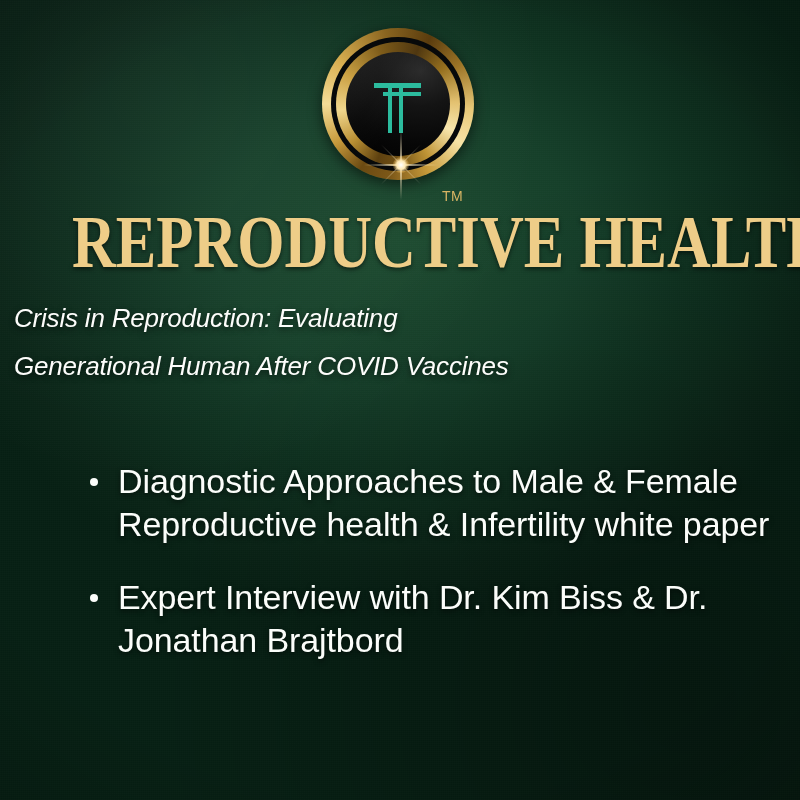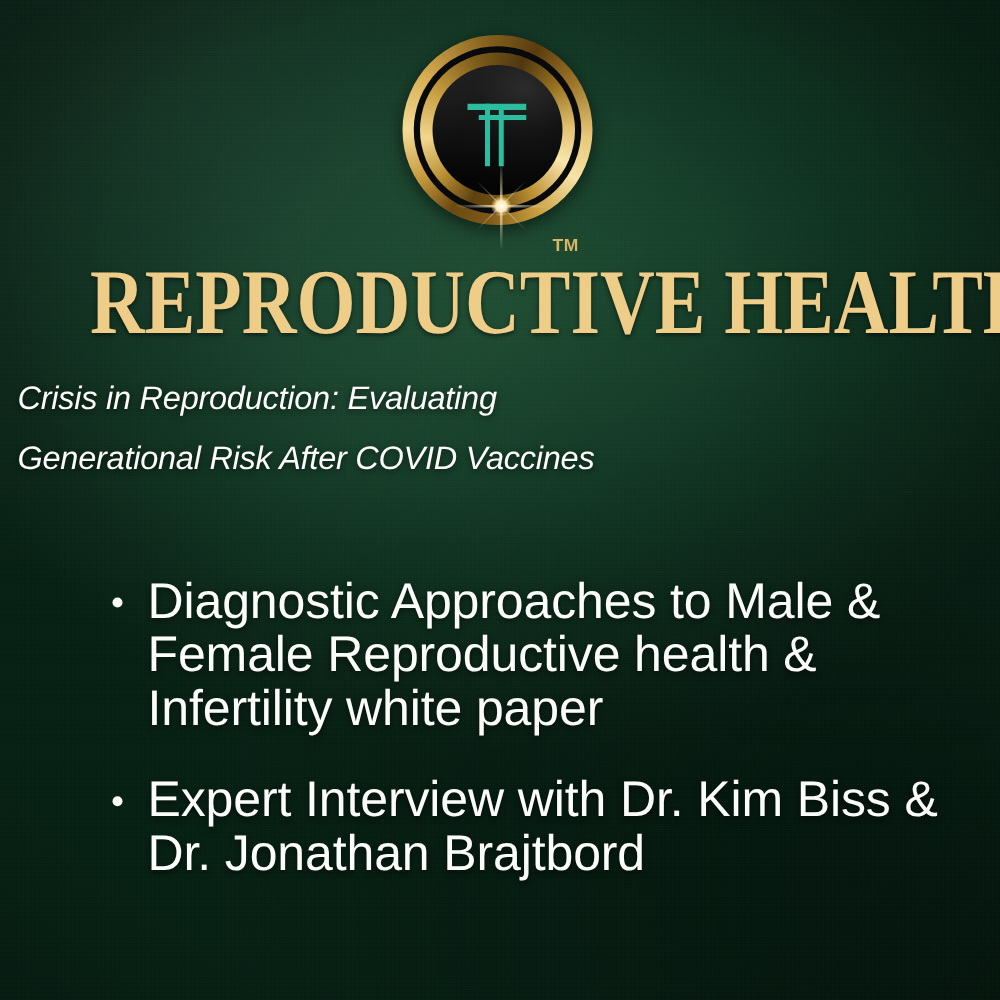--- a/index.html
+++ b/index.html
@@ -135,21 +135,21 @@
     width: 56px; height: 1.4px; margin: -0.7px 0 0 -28px;
     background: linear-gradient(90deg, rgba(255,224,150,0) 0%, rgba(255,245,215,0.55) 50%, rgba(255,224,150,0) 100%);
   }
   .flare .d1 { transform: rotate(45deg); }
   .flare .d2 { transform: rotate(-45deg); }
   #tm-mark {
     position: absolute;
     left: 442px;
     top: 160px;
     font-size: 14px;
-    font-weight: 700;
+    font-weight: 400;
     letter-spacing: 0.5px;
     color: #d9b564;
     font-family: "Liberation Sans", sans-serif;
   }
 
   
   #title {
     position: absolute;
     top: 205px;
     left: 0;
@@ -197,21 +197,21 @@
     padding: 0;
     list-style: none;
   }
   #bullets li {
     position: relative;
     padding-left: 36px;
     margin-bottom: 30px;
     color: #fbfdfa;
     font-family: "Liberation Sans", sans-serif;
     font-weight: 400;
-    font-size: 40px;
+    font-size: 34px;
     line-height: 43px;
     letter-spacing: -0.1px;
     text-shadow: 0 2px 5px rgba(0,0,0,0.55);
   }
   #bullets li:last-child { margin-bottom: 12px; }
   #bullets li .dot {
     position: absolute;
     left: 8px;
     top: 18px;
     width: 8px;
@@ -248,21 +248,21 @@
         <div class="core"></div>
       </div>
     </div>
     <div id="tm-mark">TM</div>
   </div>
 
   <div id="title" class="layer">REPRODUCTIVE HEALTH</div>
 
   <div id="subtitle" class="layer">
     <span class="sub-line">Crisis in Reproduction: Evaluating</span>
-    <span class="sub-line">Generational Risk After COVID Vaccines</span>
+    <span class="sub-line">Generational Human After COVID Vaccines</span>
   </div>
 
   <ul id="bullets" class="layer">
     <li>
       <span class="dot"></span>
       <span class="btext">Diagnostic Approaches to Male &amp; Female Reproductive health &amp; Infertility white paper</span>
     </li>
     <li>
       <span class="dot"></span>
       <span class="btext">Expert Interview with Dr. Kim Biss &amp; Dr. Jonathan Brajtbord</span>

